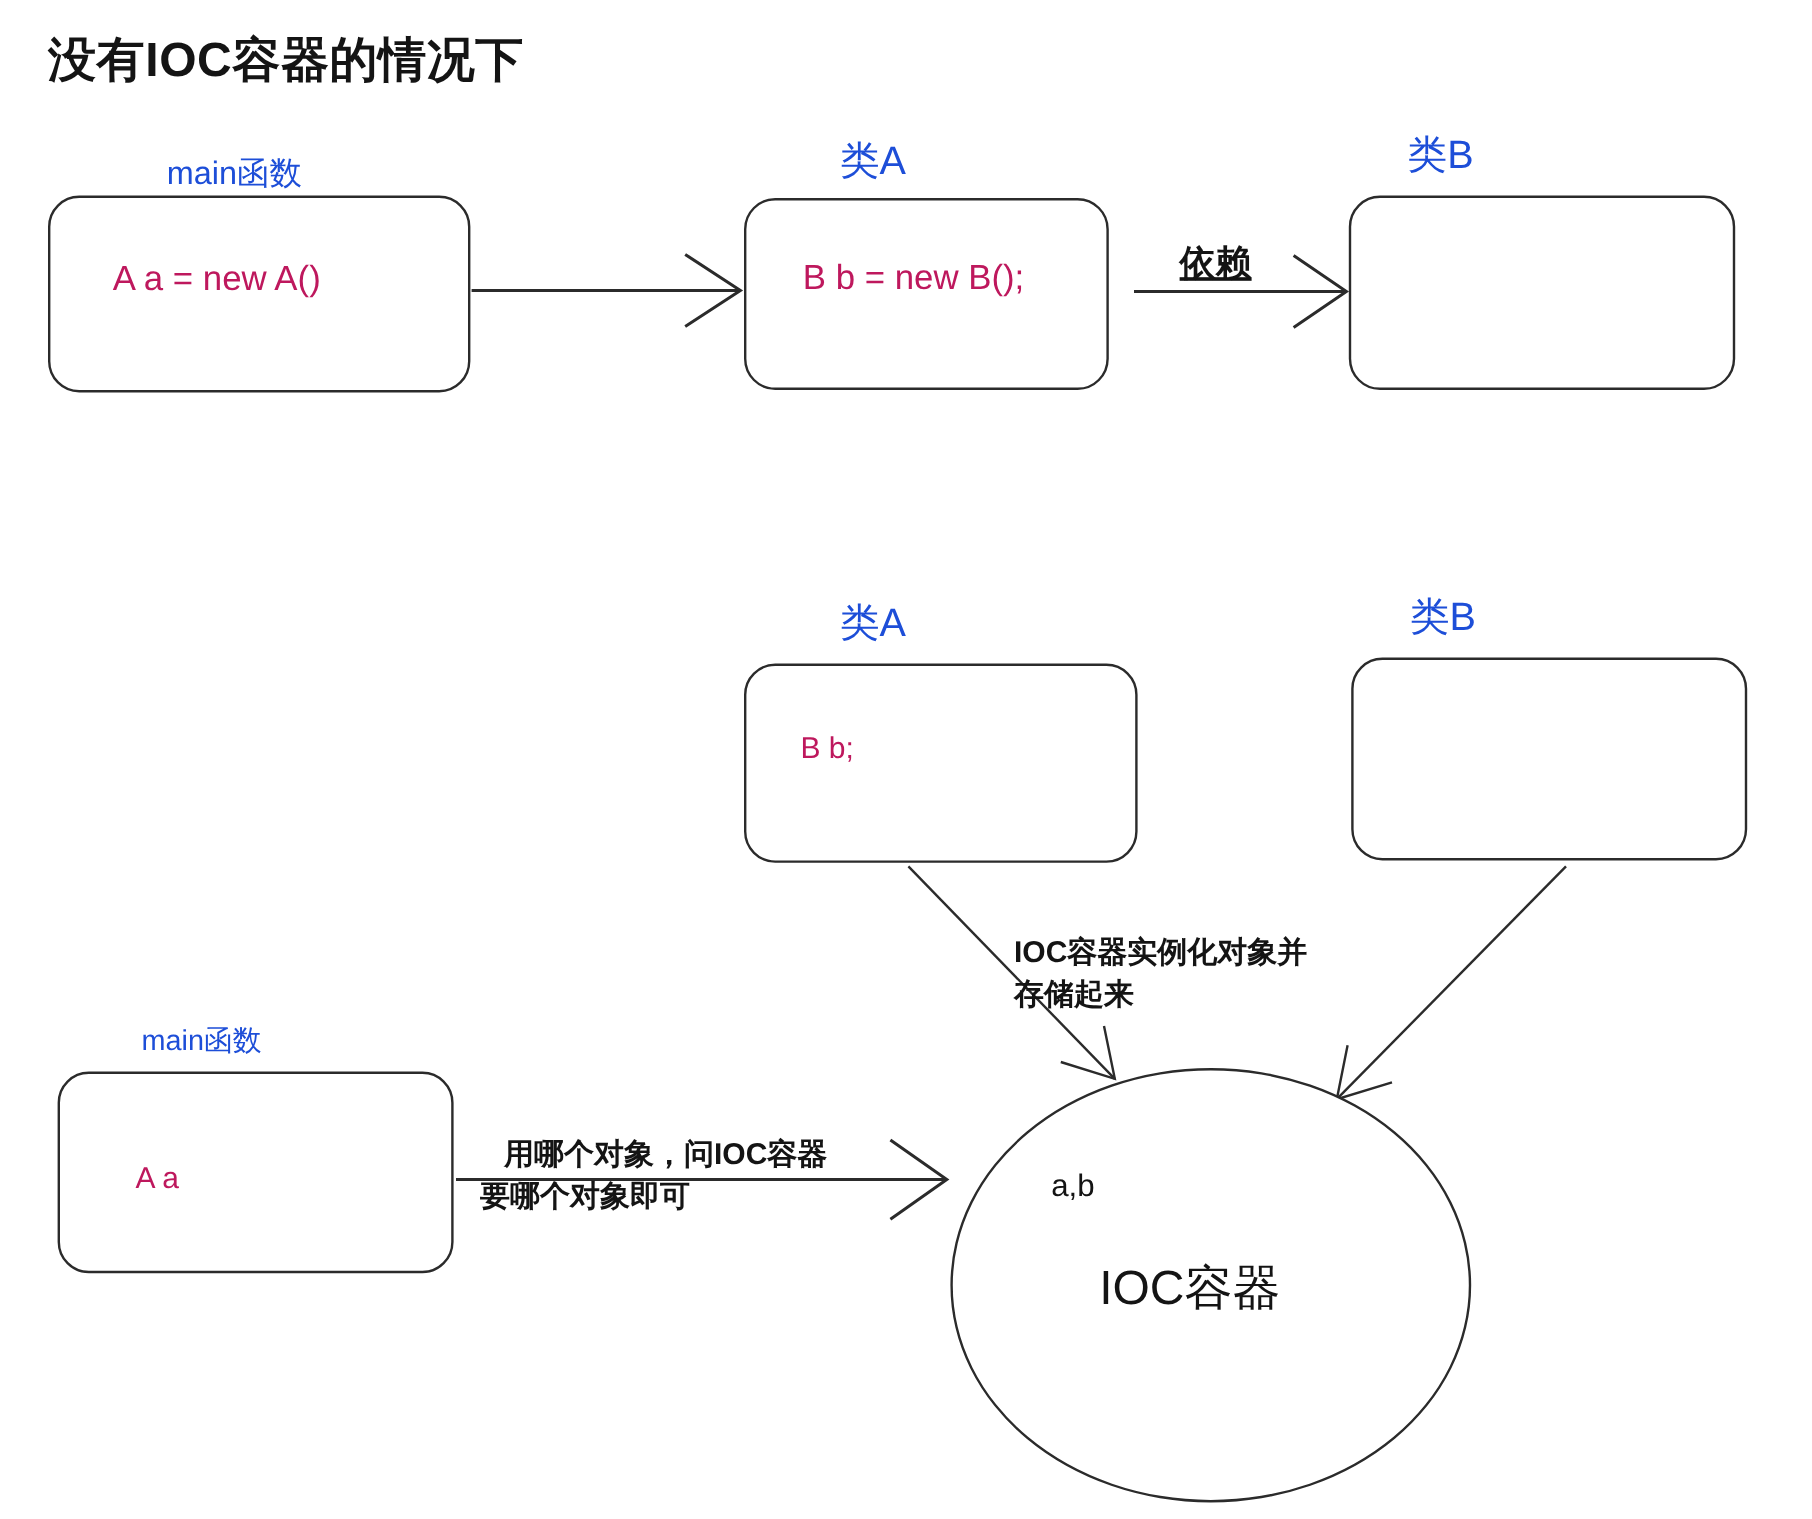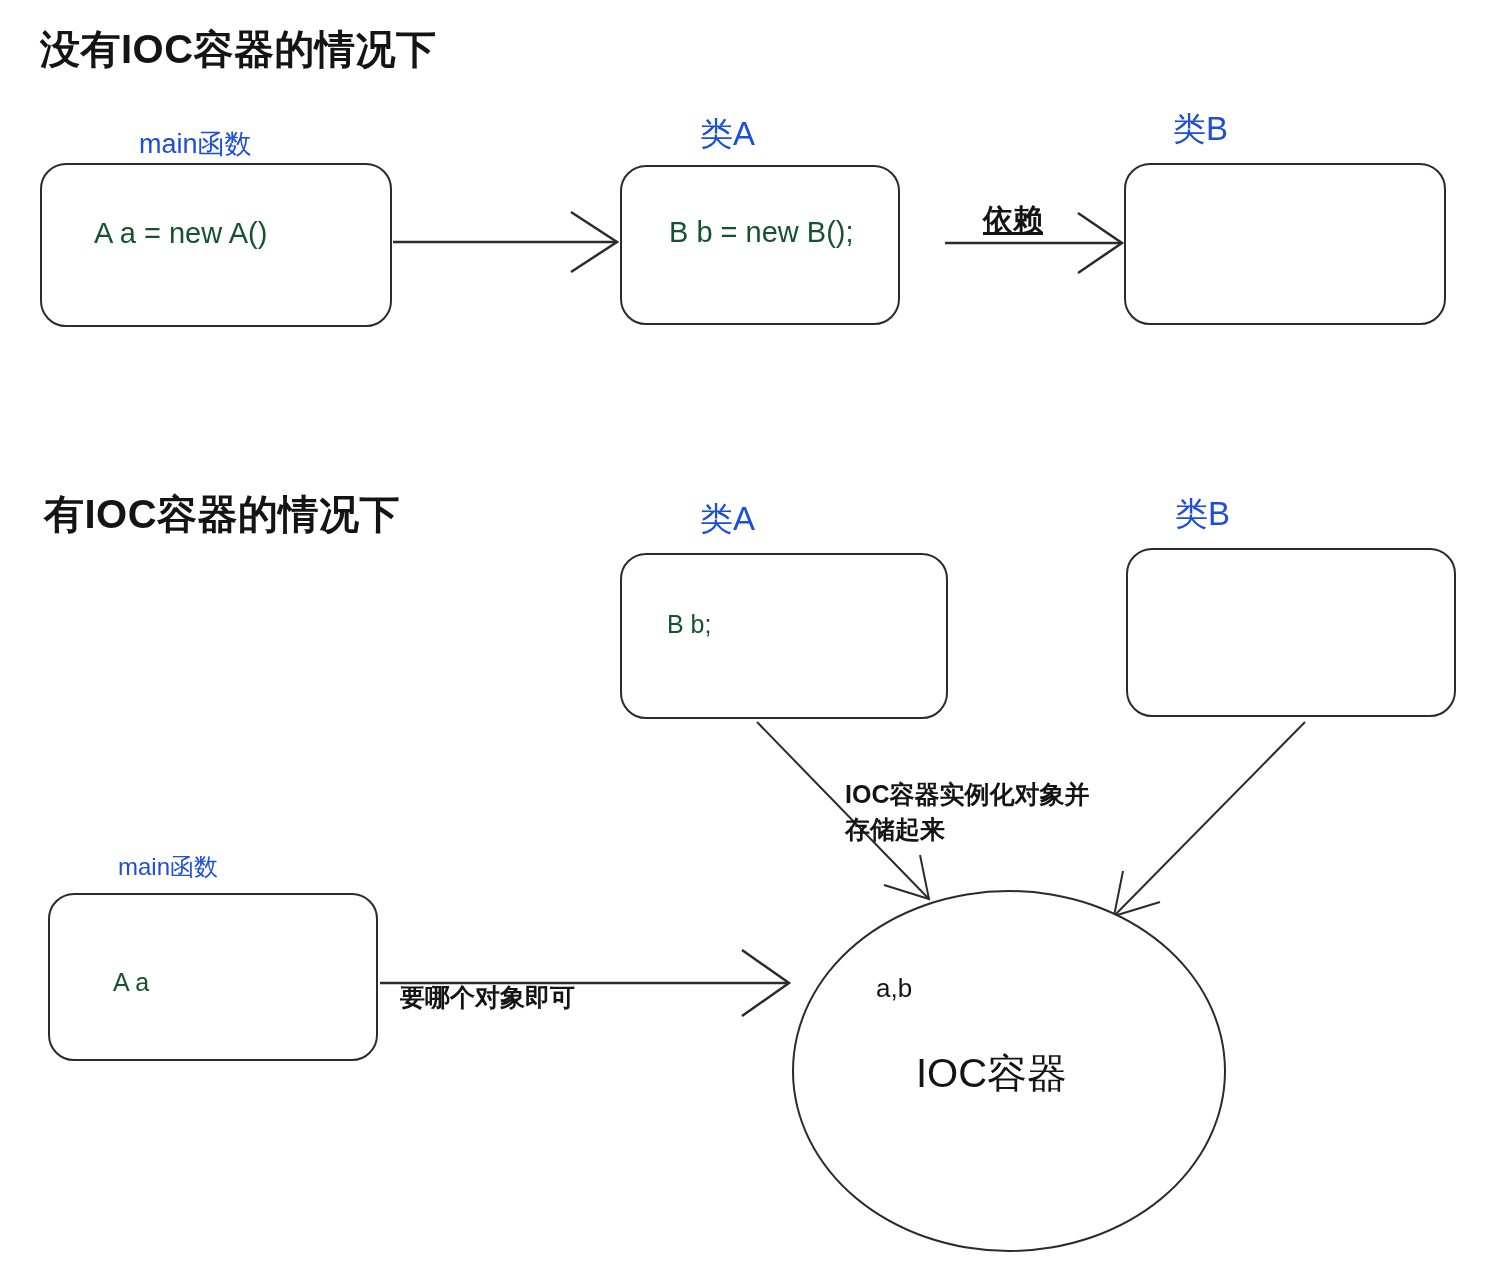--- a/index.html
+++ b/index.html
@@ -52,21 +52,21 @@
   }
   .caption-main {
     font-size: 27px;
     font-weight: 400;
   }
   .node-body {
     position: absolute;
     white-space: nowrap;
     font-size: 29px;
     font-weight: 400;
-    color: #14532d;
+    color: #be185d;
   }
   .node-body.small {
     font-size: 25px;
   }
   .edge-label {
     position: absolute;
     white-space: nowrap;
     font-size: 25px;
     line-height: 1.38;
     color: #141414;
@@ -133,50 +133,50 @@
   </svg>
 
   <div class="sec-title" style="left:40px; top:22px;">没有IOC容器的情况下</div>
 
   <div class="node-caption caption-main" style="left:139px; top:126px;">main函数</div>
   <div class="node" style="left:40px; top:163px; width:352px; height:164px;">
     <div class="node-body" style="left:52px; top:52px;">A  a = new A()</div>
   </div>
 
   <div class="node-caption caption-cn" style="left:700px; top:112px;">类A</div>
-  <div class="node" style="left:620px; top:165px; width:280px; height:160px;">
+  <div class="node" style="left:620px; top:165px; width:304px; height:160px;">
     <div class="node-body" style="left:47px; top:49px;">B b = new B();</div>
   </div>
 
   <div class="edge-label cn-bold" style="left:983px; top:199px;">依赖</div>
 
   <div class="node-caption caption-cn" style="left:1173px; top:107px;">类B</div>
   <div class="node" style="left:1124px; top:163px; width:322px; height:162px;">
     <div class="node-body" style="left:40px; top:50px;"></div>
   </div>
 
-  <div class="sec-title" style="left:44px; top:487px;">有IOC容器的情况下</div>
 
   <div class="node-caption caption-cn" style="left:700px; top:497px;">类A</div>
   <div class="node" style="left:620px; top:553px; width:328px; height:166px;">
     <div class="node-body small" style="left:45px; top:55px;text-align:right;">B  b;</div>
   </div>
 
   <div class="node-caption caption-cn" style="left:1175px; top:492px;">类B</div>
   <div class="node" style="left:1126px; top:548px; width:330px; height:169px;">
     <div class="node-body small" style="left:40px; top:55px;"></div>
   </div>
 
   <div class="edge-label" style="left:845px; top:777px;">IOC容器实例化对象并</div>
   <div class="edge-label" style="left:845px; top:812px;">存储起来</div>
 
   <div class="node-caption caption-main" style="left:118px; top:851px; font-size:24px;">main函数</div>
   <div class="node" style="left:48px; top:893px; width:330px; height:168px;">
     <div class="node-body small" style="left:63px; top:73px;">A a</div>
   </div>
 
+  <div class="edge-label" style="left:420px; top:945px;">用哪个对象，问IOC容器</div>
   <div class="edge-label" style="left:400px; top:980px;">要哪个对象即可</div>
 
   <div class="container-oval" style="left:792px; top:890px; width:434px; height:362px;"></div>
   <div class="oval-note" style="left:876px; top:973px;">a,b</div>
   <div class="oval-title" style="left:916px; top:1046px;">IOC容器</div>
 
 </div>
 
 </body></html>

